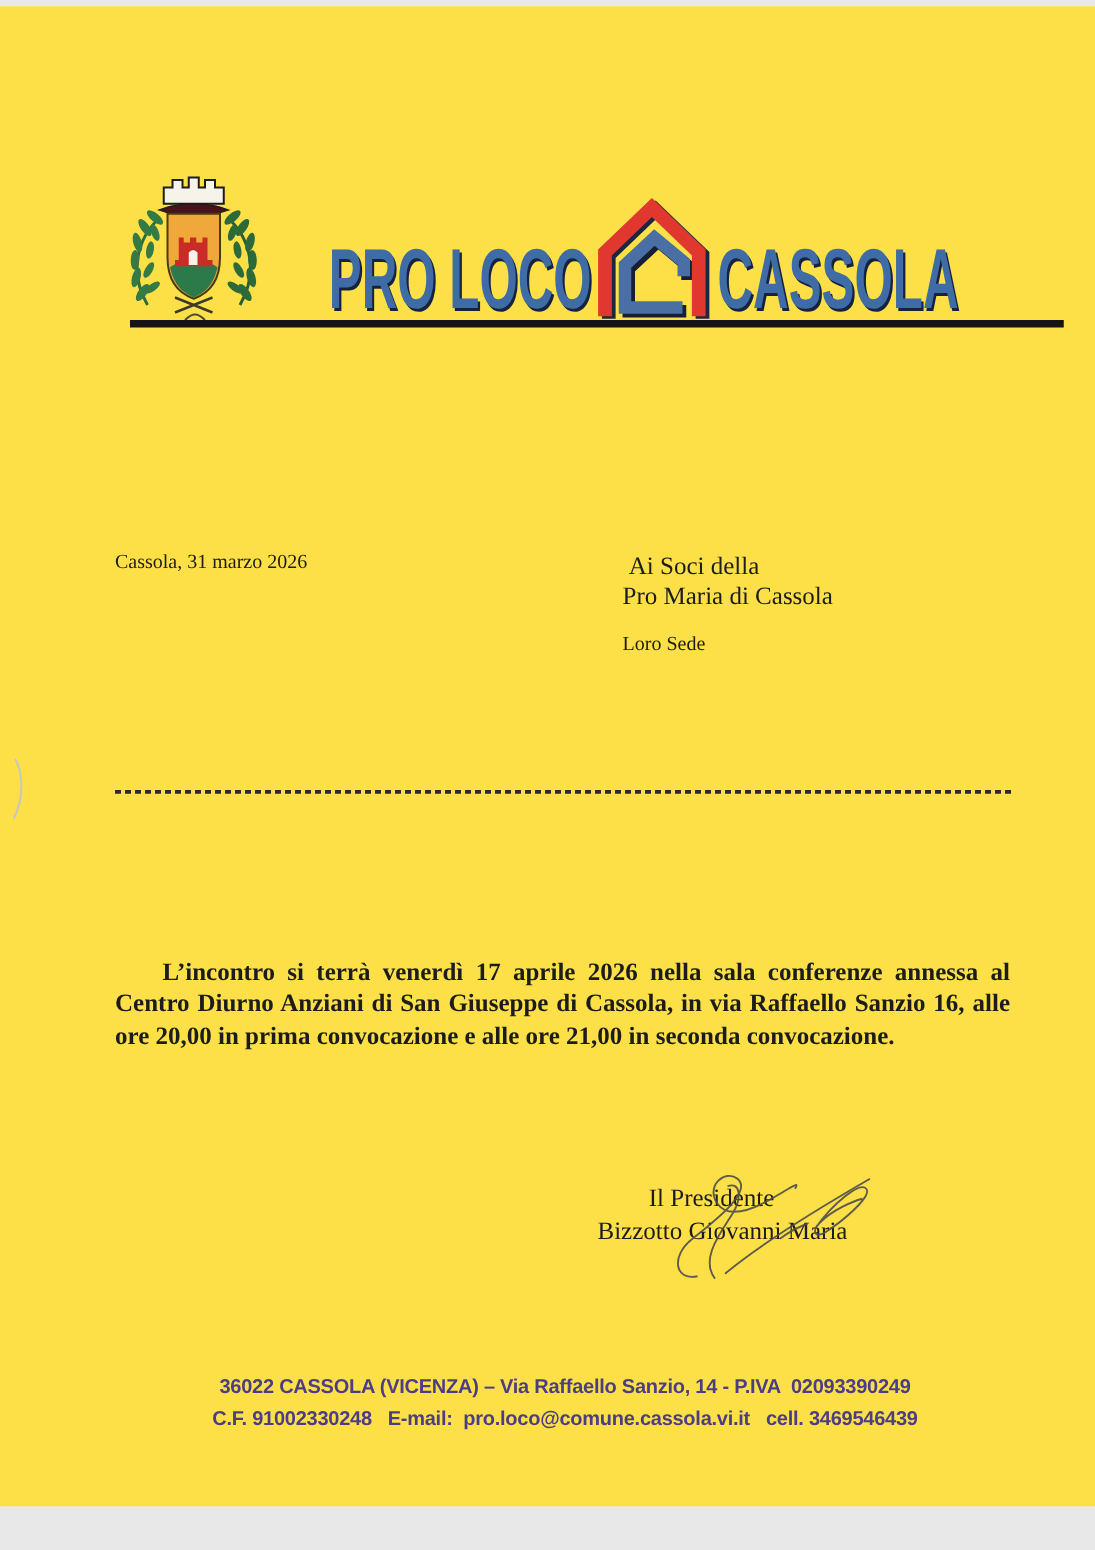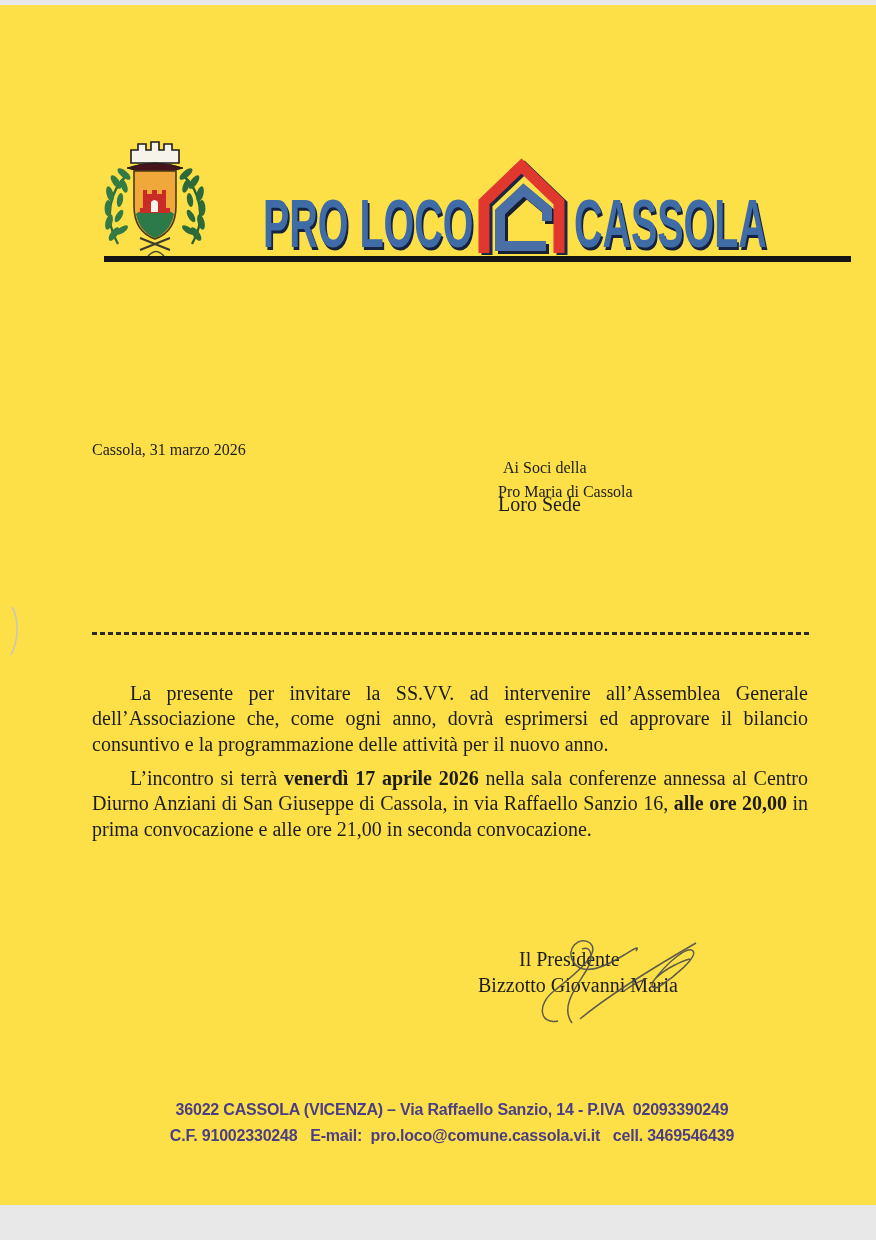--- a/index.html
+++ b/index.html
@@ -17,34 +17,34 @@
     transform:scaleX(0.58); transform-origin:left top; white-space:nowrap;
   }
   .logo-word.left  { left:263px; }
   .logo-word.right { left:574px; }
   .house-logo { position:absolute; left:474px; top:150px; width:96px; height:102px; }
   .header-rule { position:absolute; left:104px; top:251px; width:747px; height:6px; background:#141414; }
   
   .artifact { position:absolute; left:6px; top:600px; width:18px; height:52px; }
   
   .dateline { position:absolute; left:92px; top:436px; font-size:16px; }
-  .recipient { position:absolute; left:498px; top:451px; font-size:16px; line-height:24px; }
+  .recipient { position:absolute; left:498px; top:436px; font-size:20px; line-height:24px; }
   .recipient .r1 { padding-left:5px; }
-  .loro-sede { position:absolute; left:498px; top:488px; font-size:20px; }
+  .loro-sede { position:absolute; left:498px; top:502px; font-size:16px; }
   .subject { position:absolute; left:92px; top:593px; width:720px; font-size:19px; white-space:nowrap; }
   .dashed-rule {
     position:absolute; left:92px; top:627px; width:718px; height:3px;
     background:repeating-linear-gradient(90deg,#2a2a2a 0 5px,transparent 5px 8px);
   }
   .para {
     position:absolute; left:92px; width:716px; font-size:20px; line-height:25.3px;
     text-align:justify; text-indent:38px;
   }
   .para.p1 { top:676px; }
-  .para.p2 { top:761px; }
+  .para.p2 { top:761px;font-weight:bold; }
   .para.p3 { top:844px; }
   .sig-role { position:absolute; left:519px; top:943px; font-size:20px; }
   .sig-name { position:absolute; left:478px; top:969px; font-size:20px; }
   .sig-scribble { position:absolute; left:528px; top:926px; width:186px; height:96px; }
   
   .footer {
     position:absolute; left:14px; width:876px; text-align:center;
     font-family:"Liberation Sans","DejaVu Sans",sans-serif;
     font-weight:bold; font-size:16px; letter-spacing:-0.2px;
     color:#4b3e85; white-space:pre-wrap;
@@ -129,21 +129,20 @@
   <div class="dateline">Cassola, 31 marzo 2026</div>
 
   <div class="recipient">
     <div class="r1">Ai Soci della</div>
     <div>Pro Maria di Cassola</div>
   </div>
   <div class="loro-sede">Loro Sede</div>
 
   <div class="dashed-rule"></div>
 
-  <div class="para p1"><span>La presente per invitare la SS.VV. ad intervenire all’Assemblea Generale dell’Associazione che, come ogni anno, dovrà esprimersi ed approvare il bilancio consuntivo e la programmazione delle attività per il nuovo anno.</span></div>
   <div class="para p2"><span>L’incontro si terrà </span><b>venerdì 17 aprile 2026</b><span> nella sala conferenze annessa al Centro Diurno Anziani di San Giuseppe di Cassola, in via Raffaello Sanzio 16, </span><b>alle ore 20,00</b><span> in prima convocazione e alle ore 21,00 in seconda convocazione.</span></div>
 
   <div class="sig-role">Il Presidente</div>
   <div class="sig-name">Bizzotto Giovanni Maria</div>
 
   <svg class="sig-scribble" viewBox="0 0 186 96">
     <g fill="none" stroke="#4d4d4d" stroke-width="1.5" opacity="0.9">
       <path d="M 30,90 C 12,94 8,74 26,60 C 46,44 74,22 62,12 C 52,4 36,18 46,32 C 56,46 80,34 96,24 C 106,18 112,14 108,20"></path>
       <path d="M 44,92 C 32,76 48,56 58,40 C 66,27 64,14 54,18"></path>
       <path d="M 52,88 C 76,68 116,42 168,12"></path>

